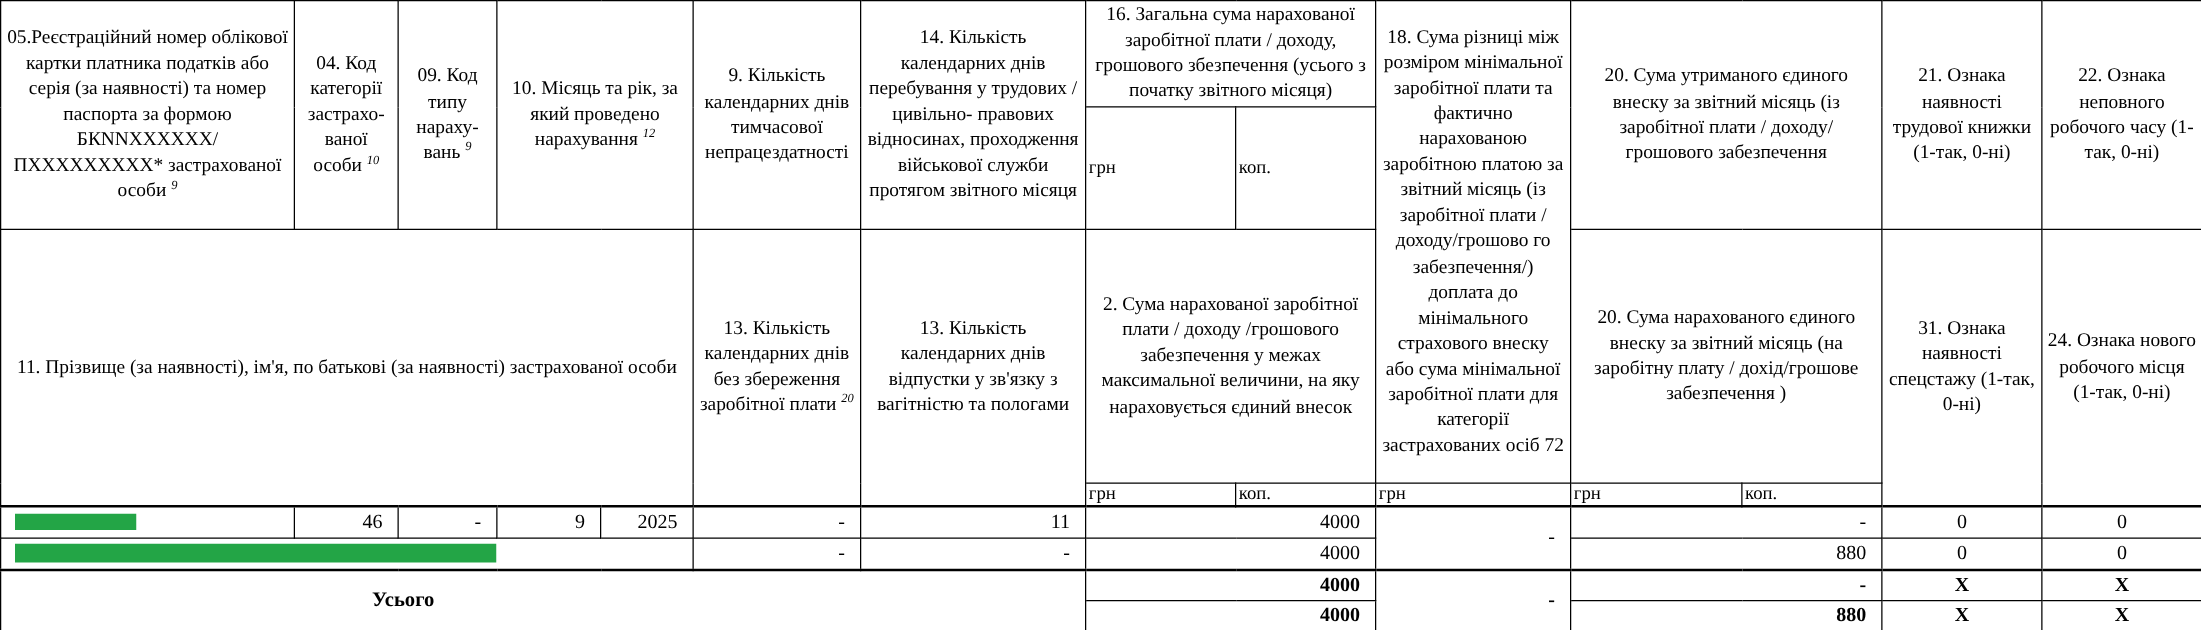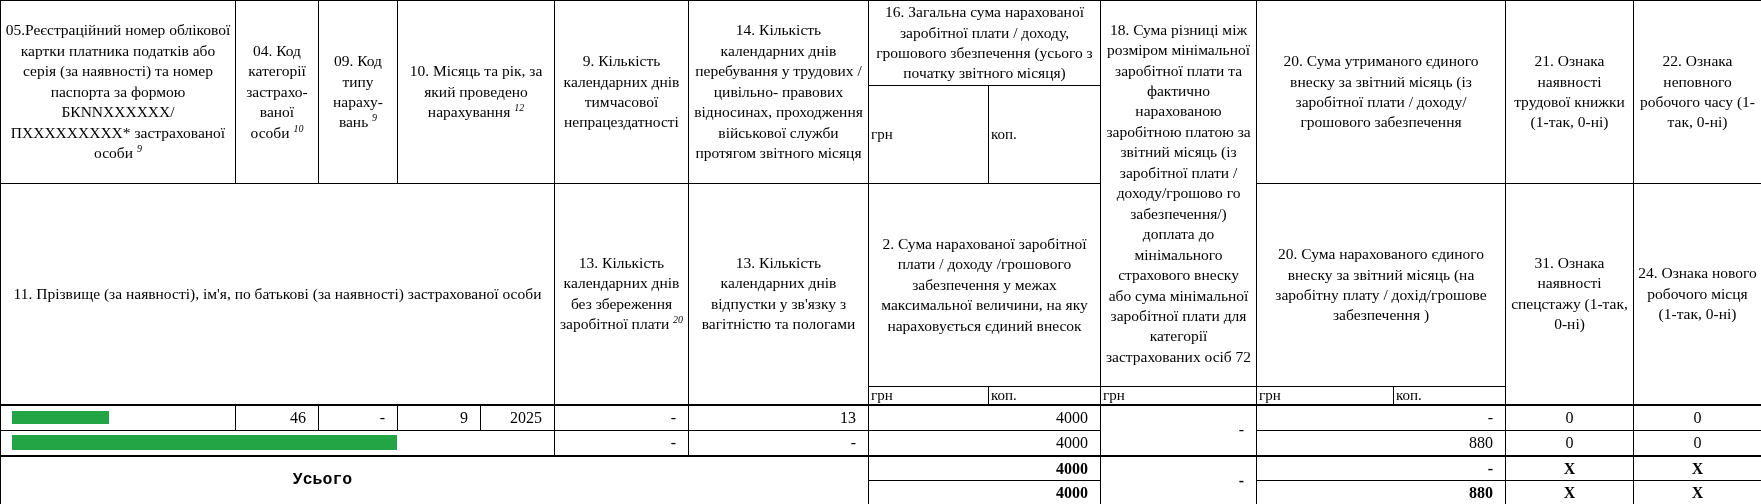--- a/index.html
+++ b/index.html
@@ -28,21 +28,20 @@
   td.bold{font-weight:bold;}
   tr.data1 td{border-top:2px solid #000;}
   tr.tot1 td{border-top:2px solid #000;}
   sup{font-size:10px;line-height:0;font-style:italic;}
   .bar{background:#23a546;margin-left:7px;}
   .bar.tax{width:97px;height:13px;}
   .bar.name{width:385px;height:15px;}
   td.total-label{
     font-weight:bold;font-size:16.5px;text-align:center;
     padding-right:228px; 
-    font-family:Liberation Mono, monospace;
   }
 </style>
 </head>
 <body>
 
 <div class="page">
 <table class="form">
   <colgroup>
     <col style="width:235px">
         <col style="width:83px">
@@ -100,21 +99,21 @@
 
   <tr class="data1" style="height:26px">
     <td>
             <div class="bar tax"></div>
           </td>
     <td class="num">46</td>
     <td class="num">-</td>
     <td class="num">9</td>
     <td class="num">2025</td>
     <td class="num">-</td>
-    <td class="num">13</td>
+    <td class="num">11</td>
     <td class="num" colspan="2">4000</td>
     <td class="num" rowspan="2">-</td>
     <td class="num" colspan="2">-</td>
     <td class="ctr">0</td>
     <td class="ctr">0</td>
   </tr>
 
   <tr style="height:25px">
     <td colspan="5">
             <div class="bar name"></div>

